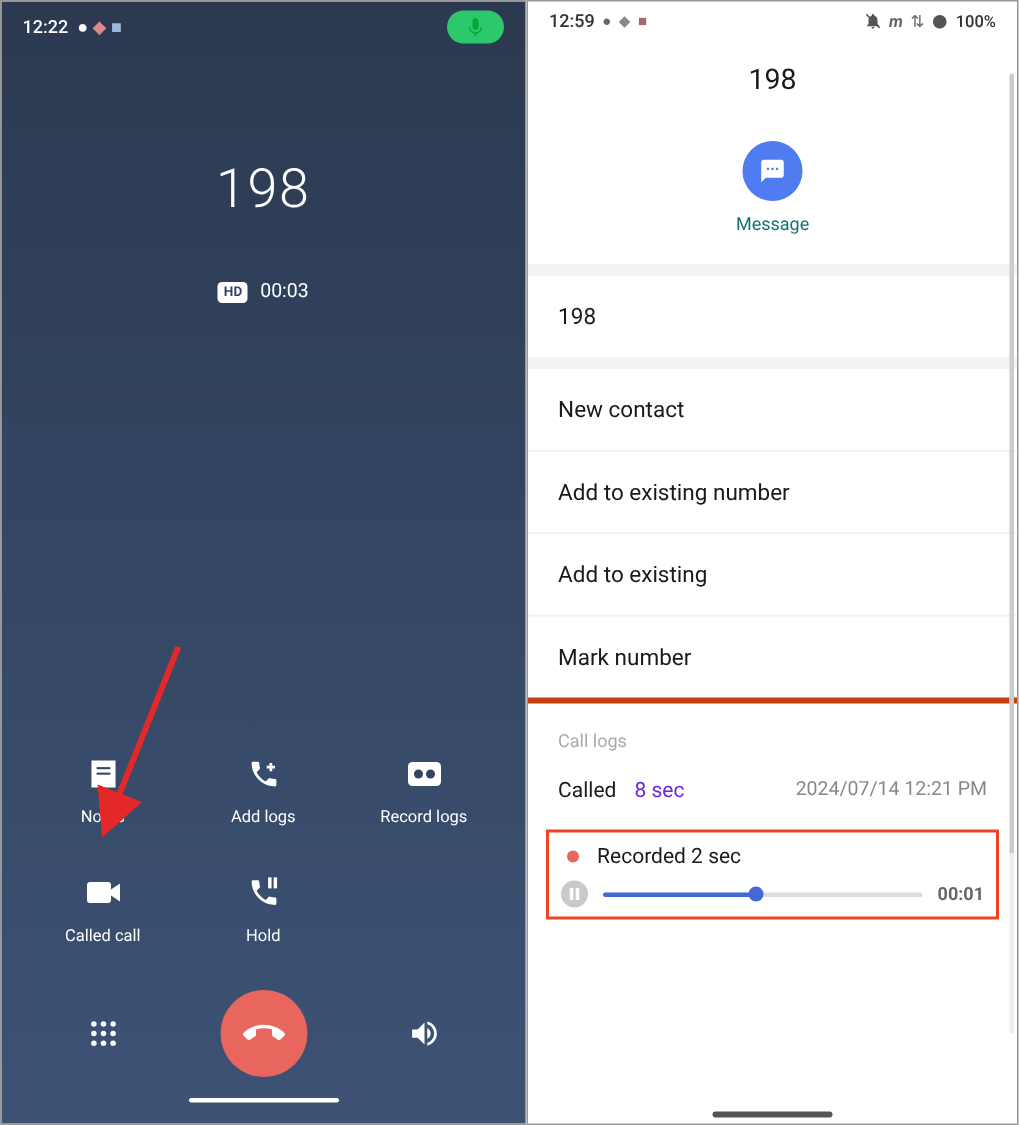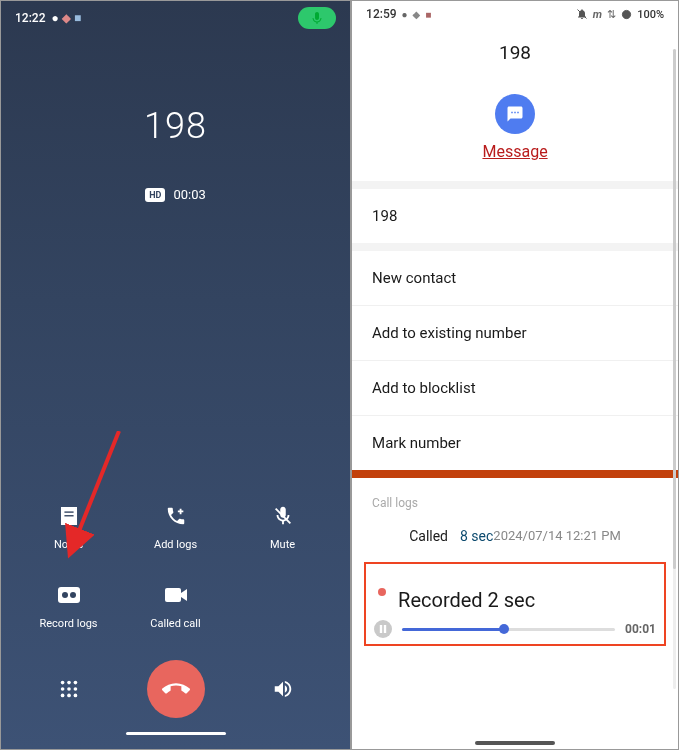--- a/index.html
+++ b/index.html
@@ -193,57 +193,56 @@
       width: 40px;
       height: 40px;
       border-radius: 50%;
       display: flex;
       align-items: center;
       justify-content: center;
     }
     .circle.blue { background: #4f7cf0; }
     .circle.green { background: #3bc066; }
     .circle svg { fill: #fff; }
-    .action-circle-btn .label { font-size: 16px; color: #b91c1c; text-decoration: underline; }
+    .action-circle-btn .label { font-size: 12px; color: #0f766e; }
     
     .details-section {
       padding: 18px 20px;
       font-size: 15px;
       border-top: 1px solid #f0f0f0;
     }
     .details-section.first { border-top: 8px solid #f3f3f3; }
     
     .call-logs-label {
       padding: 18px 20px 8px;
       font-size: 12px;
       color: #aaa;
-      border-top: 8px solid #c2410c;
+      border-top: 4px solid #c2410c;
     }
     .call-log-row {
       display: flex;
-      justify-content: center;
+      justify-content: space-between;
       padding: 10px 20px;
       font-size: 14px;
     }
     .called-label { display: flex; gap: 12px; }
-    .called-label .duration { color: #0c4a6e; }
+    .called-label .duration { color: #6d28d9; }
     .call-log-date { color: #888; font-size: 13px; }
     
     .recorded-box {
       margin: 8px 12px 8px;
       border: 2px solid #e42;
       padding: 8px 8px 6px;
     }
     .recorded-row {
       display: flex;
-      align-items: flex-start;
+      align-items: center;
       gap: 12px;
-      font-size: 20px;
+      font-size: 14px;
       padding-left: 4px;
-      margin-top: 16px;
     }
     .rec-dot {
       width: 8px;
       height: 8px;
       border-radius: 50%;
       background: #e8665e;
     }
     .player-row {
       display: flex;
       align-items: center;
@@ -366,29 +365,20 @@
       <div class="action-btn">
         <div class="icon">
           <svg width="22" height="22" viewBox="0 0 24 24" fill="#fff">
               <path d="M6.6 10.8c1.4 2.8 3.8 5.2 6.6 6.6l2.2-2.2c.3-.3.7-.4 1-.2 1.1.4 2.4.6 3.6.6.6 0 1 .4 1 1V20c0 .6-.4 1-1 1C10.6 21 3 13.4 3 4c0-.6.4-1 1-1h3.5c.6 0 1 .4 1 1 0 1.2.2 2.5.6 3.6.1.4 0 .8-.3 1l-2.2 2.2z"></path>
               <path d="M17 4v6M14 7h6" stroke="#fff" stroke-width="2"></path>
             </svg>
         </div>
         <span class="label">Add logs</span>
       </div>
 
-      <div class="action-btn">
-        <div class="icon">
-          <svg width="22" height="22" viewBox="0 0 24 24" fill="#fff">
-              <path d="M12 14c1.66 0 3-1.34 3-3V5c0-1.66-1.34-3-3-3S9 3.34 9 5v6c0 1.66 1.34 3 3 3zm5-3c0 2.76-2.24 5-5 5s-5-2.24-5-5H5c0 3.53 2.61 6.43 6 6.92V21h2v-3.08c3.39-.49 6-3.39 6-6.92h-2z"></path>
-              <line x1="4" y1="4" x2="20" y2="20" stroke="#fff" stroke-width="2"></line>
-            </svg>
-        </div>
-        <span class="label">Mute</span>
-      </div>
 
       <div class="action-btn">
         <div class="icon">
           <svg width="24" height="18" viewBox="0 0 24 18" fill="#fff">
               <rect x="1" y="1" width="22" height="16" rx="3" fill="#fff"></rect>
               <circle cx="8" cy="9" r="3" fill="#334460"></circle>
               <circle cx="16" cy="9" r="3" fill="#334460"></circle>
             </svg>
         </div>
         <span class="label">Record logs</span>
@@ -397,20 +387,30 @@
       <div class="action-btn">
         <div class="icon">
           <svg width="24" height="18" viewBox="0 0 24 18" fill="#fff">
               <rect x="1" y="2" width="16" height="14" rx="2"></rect>
               <path d="M17 7l6-4v12l-6-4z"></path>
             </svg>
         </div>
         <span class="label">Called call</span>
       </div>
 
+      <div class="action-btn">
+        <div class="icon">
+          <svg width="22" height="22" viewBox="0 0 24 24" fill="#fff">
+              <path d="M6.6 10.8c1.4 2.8 3.8 5.2 6.6 6.6l2.2-2.2c.3-.3.7-.4 1-.2 1.1.4 2.4.6 3.6.6.6 0 1 .4 1 1V20c0 .6-.4 1-1 1C10.6 21 3 13.4 3 4c0-.6.4-1 1-1h3.5c.6 0 1 .4 1 1 0 1.2.2 2.5.6 3.6.1.4 0 .8-.3 1l-2.2 2.2z"></path>
+              <rect x="15" y="1" width="2.5" height="8"></rect>
+              <rect x="19" y="1" width="2.5" height="8"></rect>
+            </svg>
+        </div>
+        <span class="label">Hold</span>
+      </div>
 
     </div>
 
     <div class="call-bottom-row">
       <div class="bottom-btn dialpad-icon">
         <svg width="22" height="22" viewBox="0 0 24 24">
             <circle cx="5" cy="5" r="2"></circle>
             <circle cx="12" cy="5" r="2"></circle>
             <circle cx="19" cy="5" r="2"></circle>
             <circle cx="5" cy="12" r="2"></circle>
@@ -475,21 +475,21 @@
           </svg>
       </div>
       <span class="label">Message</span>
     </div>
   </div>
 
   <div class="details-section first">198</div>
 
   <div class="details-section" style="border-top:8px solid #f3f3f3;">New contact</div>
   <div class="details-section">Add to existing number</div>
-  <div class="details-section">Add to blocklist</div>
+  <div class="details-section">Add to existing</div>
   <div class="details-section">Mark number</div>
 
   <div class="call-logs-label">Call logs</div>
 
   <div class="call-log-row">
     <div class="called-label">
       <span>Called</span>
       <span class="duration">8 sec</span>
     </div>
     <span class="call-log-date">2024/07/14 12:21 PM</span>

